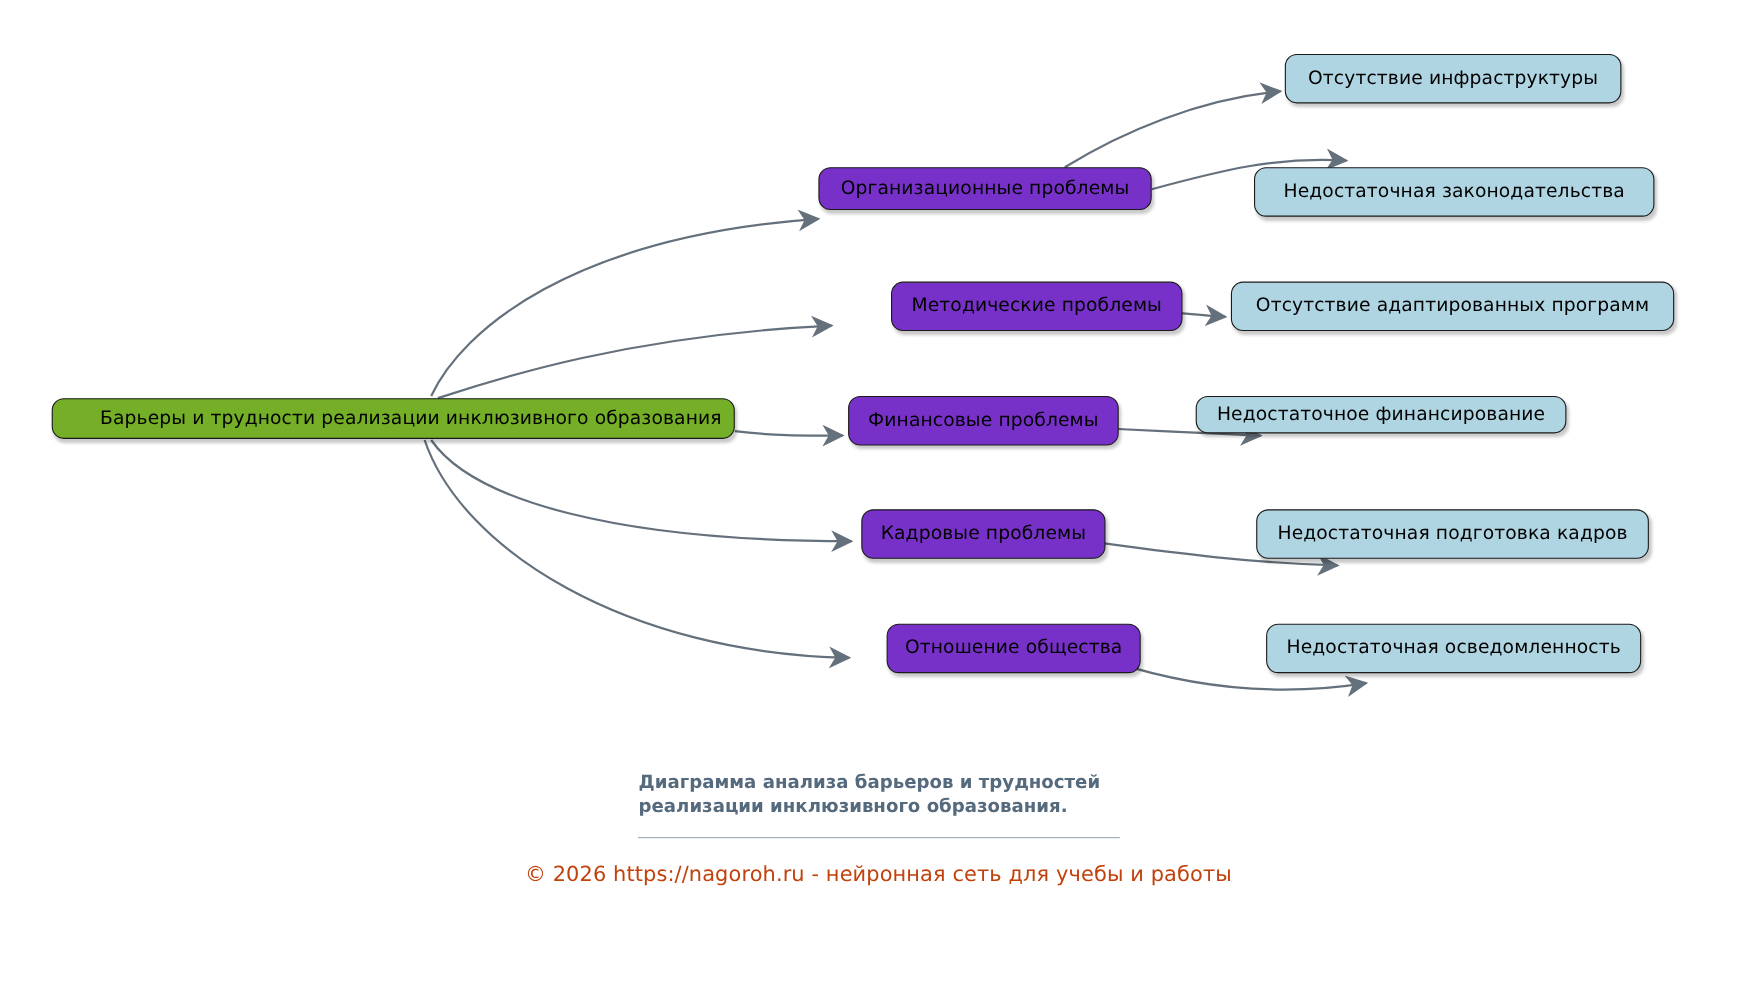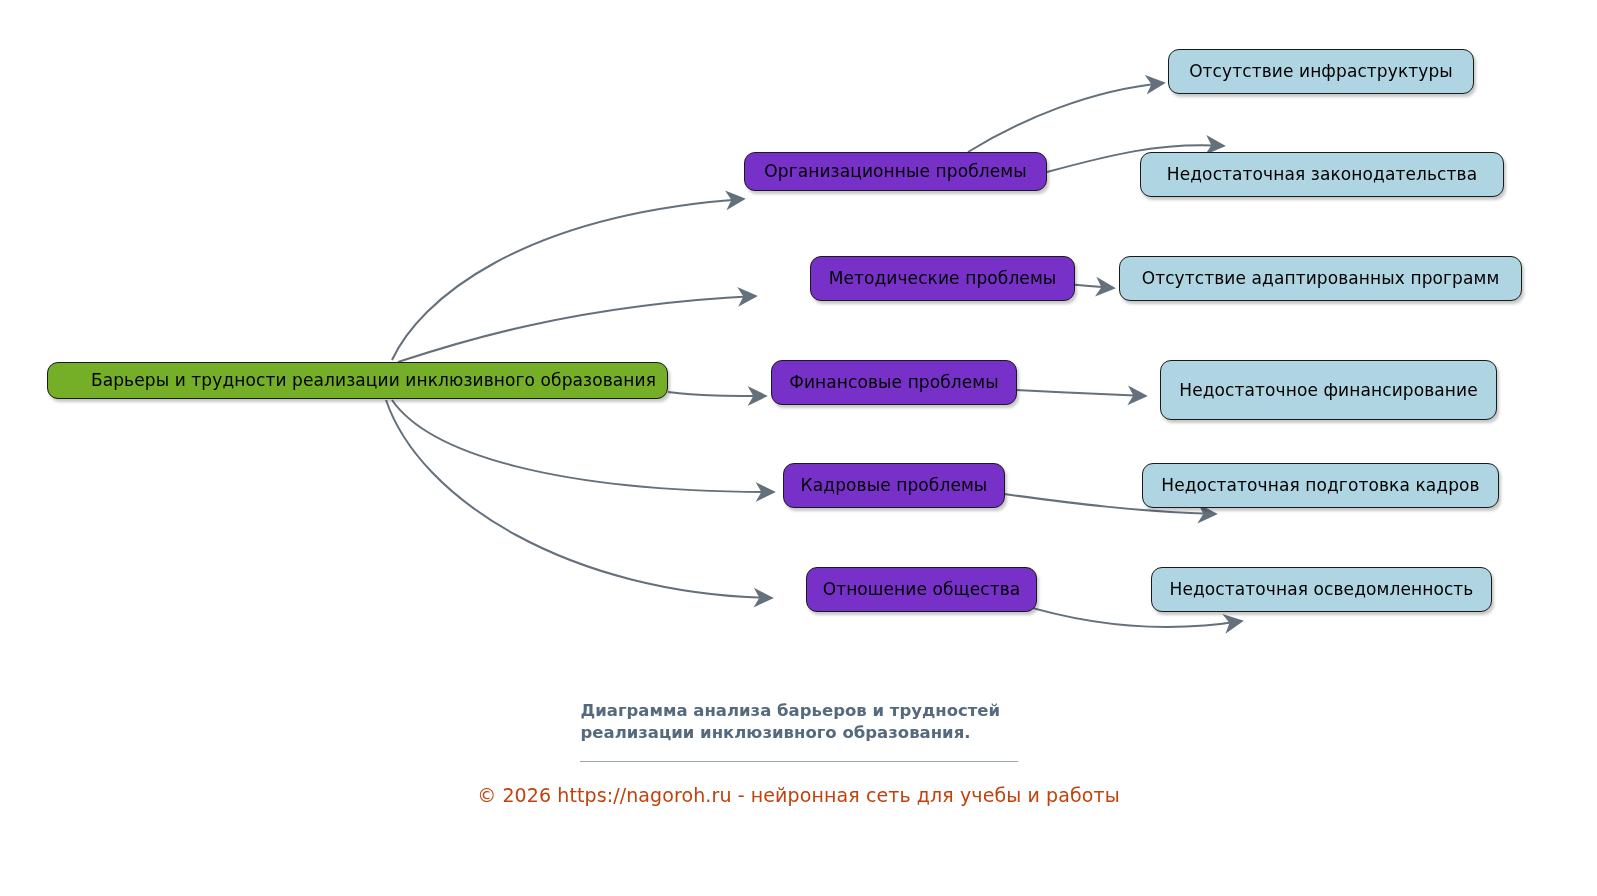--- a/index.html
+++ b/index.html
@@ -157,21 +157,21 @@
   </div>
 
   <div class="node leaf" style="left:1140px; top:152px; width:364px; height:45px;">
     <span>Недостаточная законодательства</span>
   </div>
 
   <div class="node leaf" style="left:1119px; top:256px; width:403px; height:45px;">
     <span>Отсутствие адаптированных программ</span>
   </div>
 
-  <div class="node leaf" style="left:1160px; top:360px; width:337px; height:60px;">
+  <div class="node leaf" style="left:1087px; top:360px; width:337px; height:34px;">
     <span>Недостаточное финансирование</span>
   </div>
 
   <div class="node leaf" style="left:1142px; top:463px; width:357px; height:45px;">
     <span>Недостаточная подготовка кадров</span>
   </div>
 
   <div class="node leaf" style="left:1151px; top:567px; width:341px; height:45px;">
     <span>Недостаточная осведомленность</span>
   </div>

